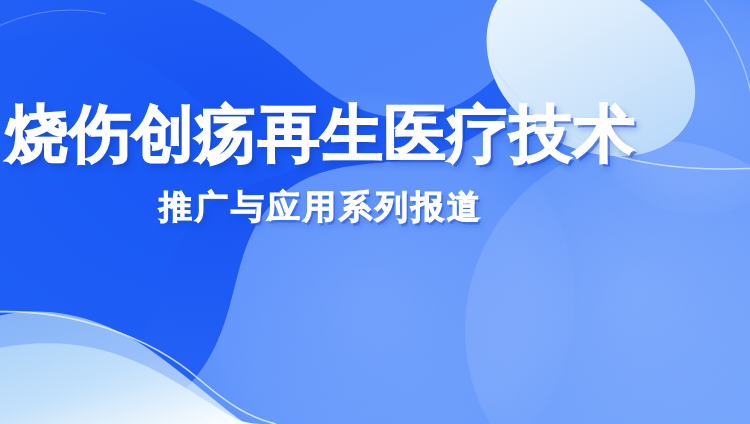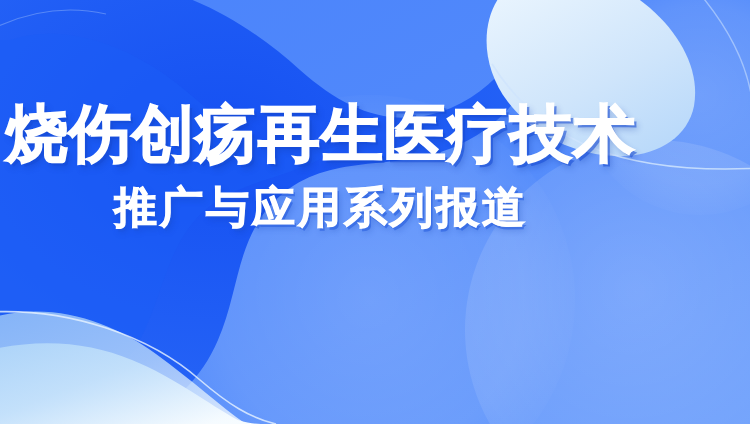--- a/index.html
+++ b/index.html
@@ -49,21 +49,21 @@
     letter-spacing: 1px;
     white-space: nowrap;
     text-shadow:
       3px 3px 0 rgba(22, 74, 214, 0.55),
       4px 5px 6px rgba(16, 56, 170, 0.30);
     -webkit-text-stroke: 1.5px #ffffff;
   }
 
   .title-sub {
     margin-top: 16px;
-    font-size: 43px;
+    font-size: 33px;
     line-height: 48px;
     font-weight: bold;
     color: #ffffff;
     letter-spacing: 3px;
     white-space: nowrap;
     text-shadow:
       2px 3px 0 rgba(30, 86, 222, 0.50),
       3px 4px 6px rgba(16, 56, 170, 0.28);
     -webkit-text-stroke: 1px #ffffff;
   }

